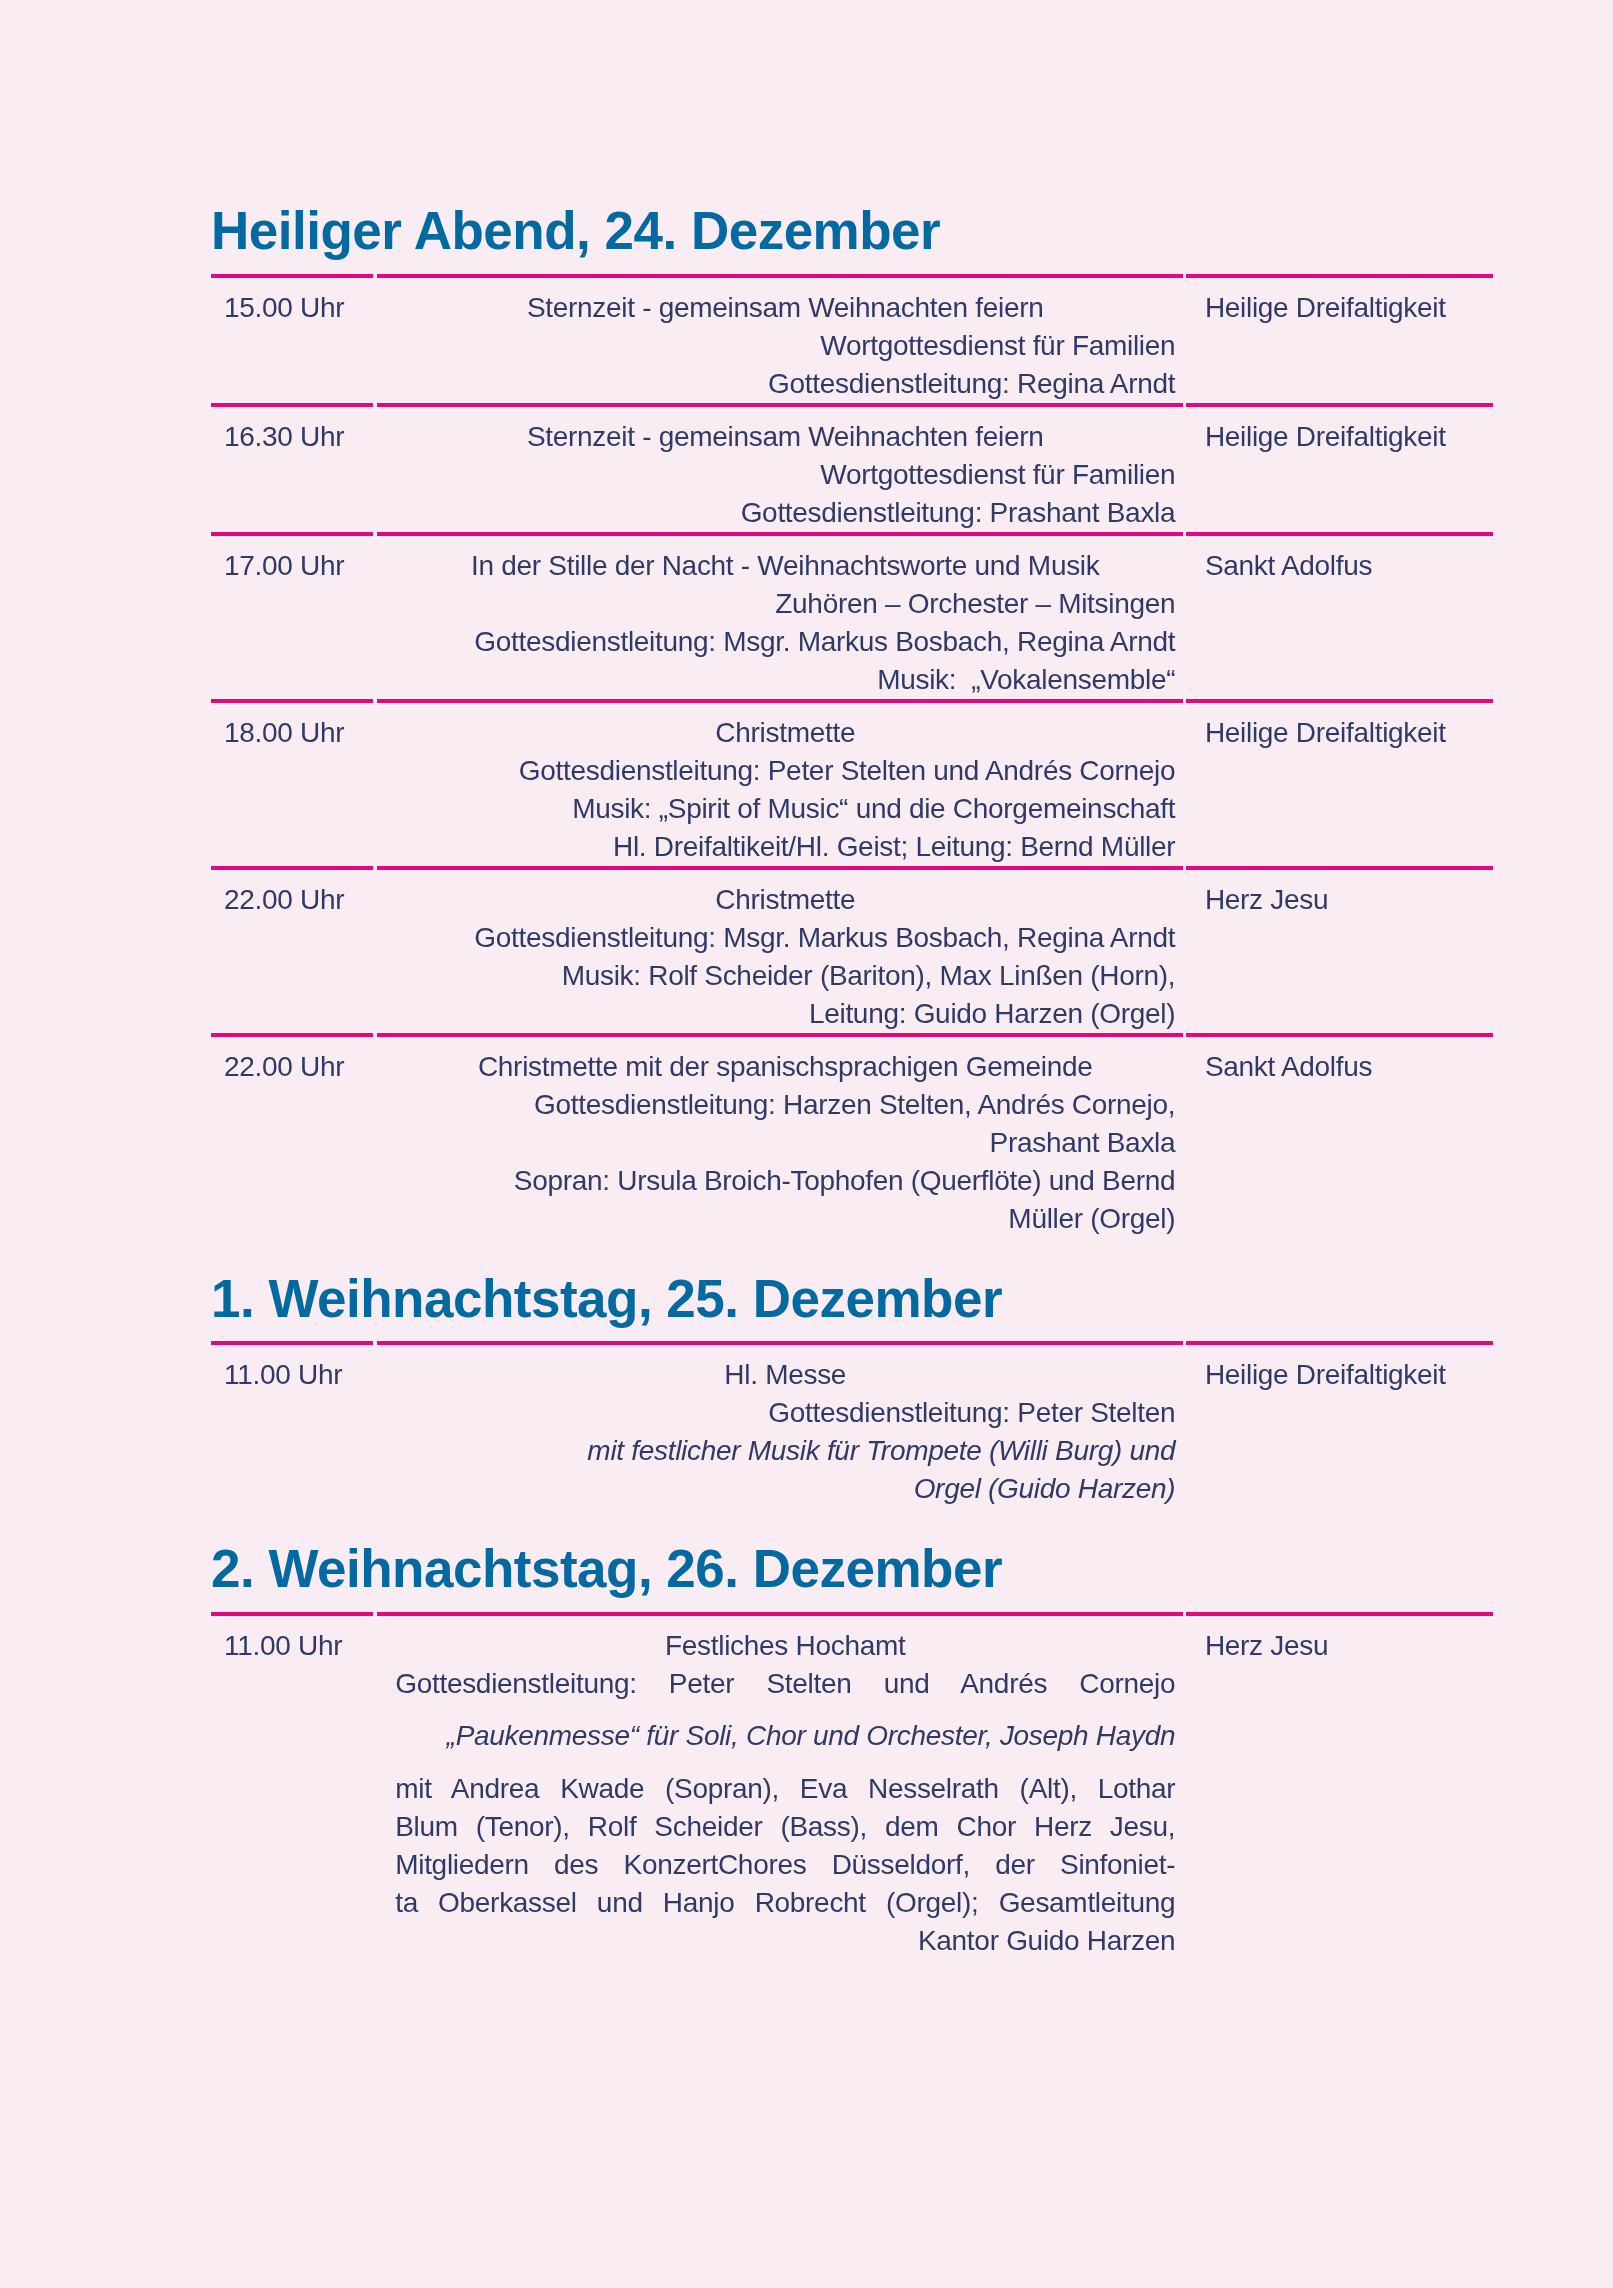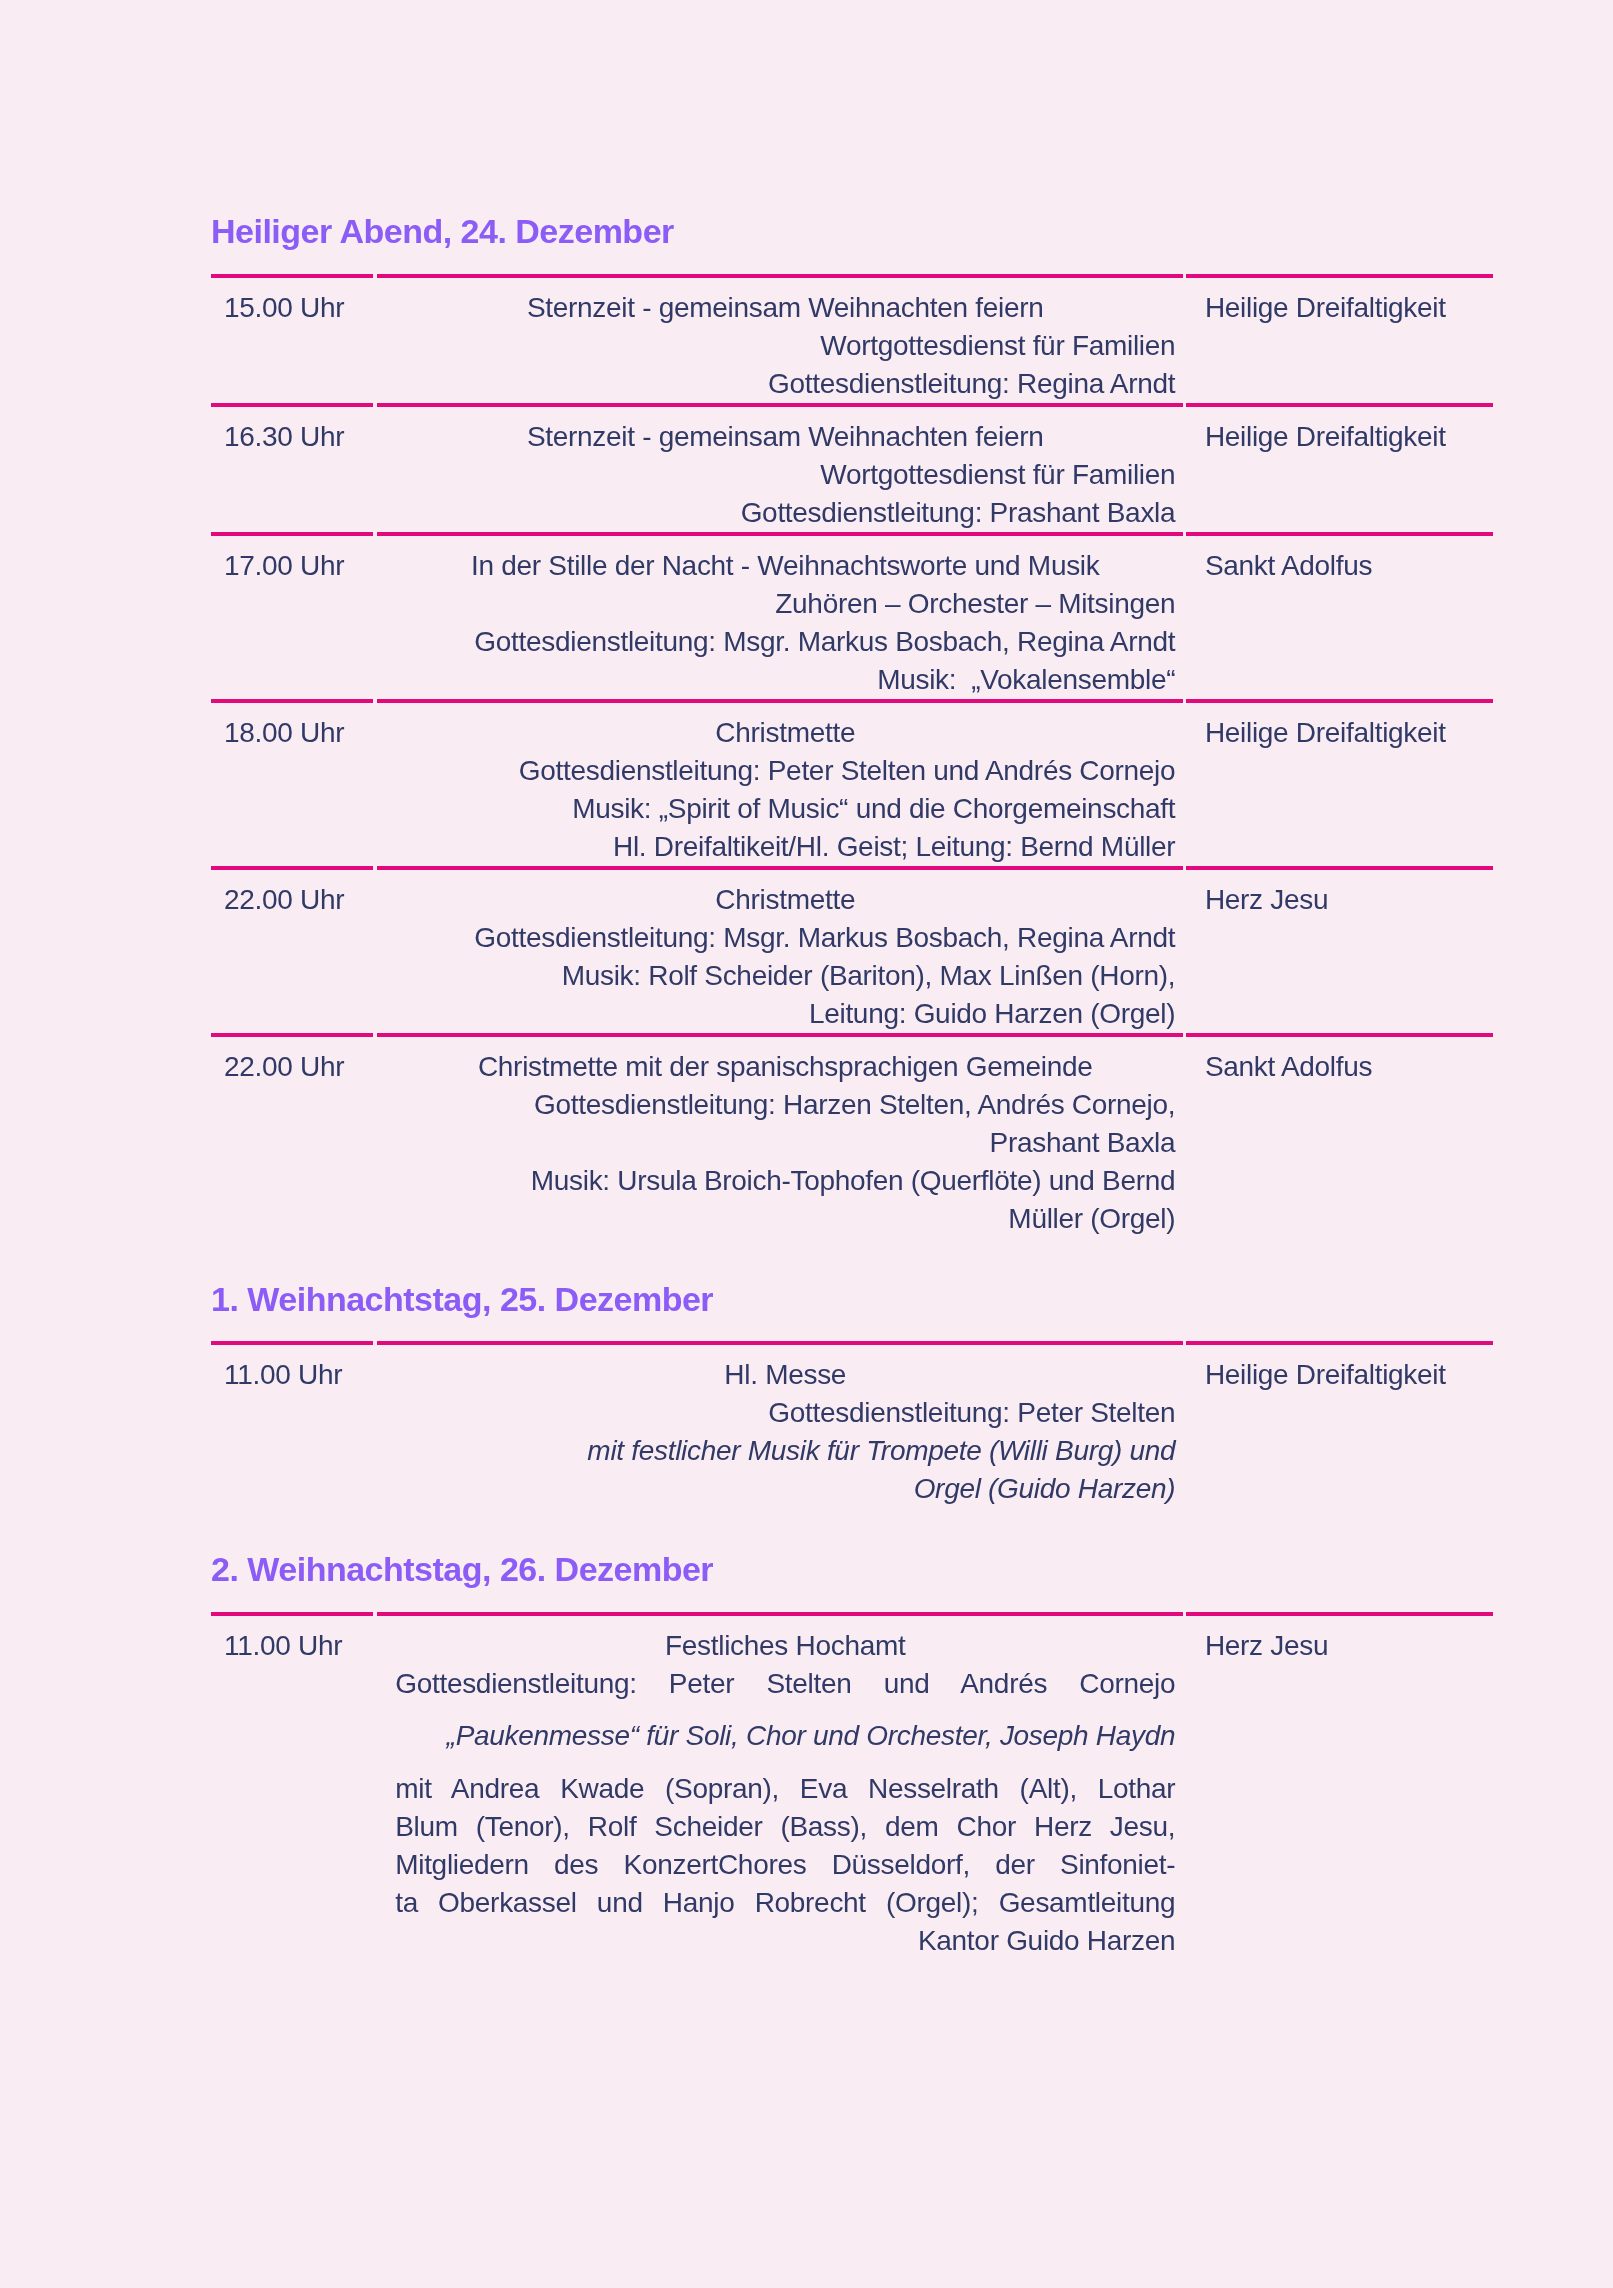--- a/index.html
+++ b/index.html
@@ -19,25 +19,25 @@
     left:211px;
     top:0;
     width:1282px;
     padding-top:207px;
     color:#313a67;
   }
   .section { margin:0; }
   .section + .section { margin-top:37px; }
   h2.section-heading {
     margin:0 0 18.5px 0;
-    font-size:34px;
+    font-size:53px;
     line-height:48px;
     font-weight:bold;
     letter-spacing:-0.5px;
-    color:#8b5cf6;
+    color:#0369a1;
   }
   .schedule {
     display:grid;
     grid-template-columns:162px 806px 307px;
     column-gap:3.7px;
   }
   .row { display:contents; }
   .cell {
     border-top:4.6px solid #e2097c;
     padding-top:11px;
@@ -121,21 +121,21 @@
           </div>
           <div class="cell loc">Herz Jesu</div>
         </div>
 
         <div class="row">
           <div class="cell time">22.00 Uhr</div>
           <div class="cell desc">
             <div class="title">Christmette mit der spanischsprachigen Gemeinde</div>
             <div class="line">Gottesdienstleitung: Harzen Stelten, Andrés Cornejo,</div>
             <div class="line">Prashant Baxla</div>
-            <div class="line">Musik: Ursula Broich-Tophofen (Querflöte) und Bernd</div>
+            <div class="line">Sopran: Ursula Broich-Tophofen (Querflöte) und Bernd</div>
             <div class="line">Müller (Orgel)</div>
           </div>
           <div class="cell loc">Sankt Adolfus</div>
         </div>
 
       </div>
     </div>
 
     <div class="section">
       <h2 class="section-heading">1. Weihnachtstag, 25. Dezember</h2>

